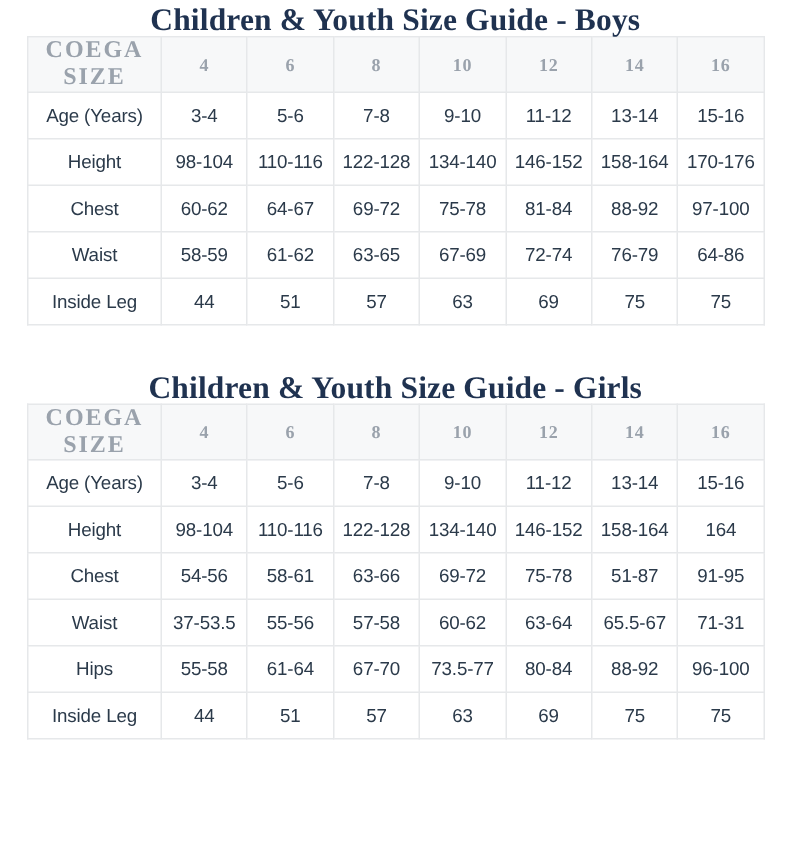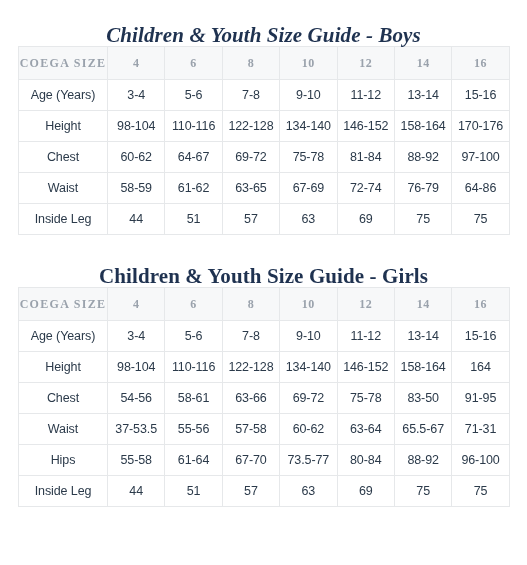--- a/index.html
+++ b/index.html
@@ -27,23 +27,22 @@
     font-weight: bold;
     font-size: 21px;
     color: #1f3250;
     text-align: center;
     letter-spacing: 0.1px;
     line-height: 1;
     padding: 0;
     margin: 0;
   }
   .title-boys {
-    padding-top: 25px;
+    padding-top: 3px;
     padding-bottom: 0;
-    font-style: italic;
   }
   .title-girls {
     padding-top: 14px;
     padding-bottom: 0;
   }
   .table-wrap {
     padding: 0 18px 0 18px;
     box-sizing: border-box;
     width: 527px;
   }
@@ -65,21 +64,21 @@
     background: #f7f8f9;
     font-family: "Liberation Serif", serif;
     font-weight: bold;
     font-size: 11px;
     color: #9aa2ac;
     letter-spacing: 1px;
     height: 33px;
   }
   table.size-table thead th.label-head {
     letter-spacing: 1.3px;
-    font-size: 12px;
+    font-size: 16px;
   }
   table.size-table thead th.size-head {
     font-size: 12px;
     letter-spacing: 0.5px;
     color: #9aa2ac;
   }
   table.size-table tbody td {
     font-family: "Liberation Sans", sans-serif;
     font-size: 12.5px;
     color: #2b3a4a;
@@ -229,21 +228,21 @@
             <td>158-164</td>
             <td>164</td>
           </tr>
           <tr>
             <td class="row-label">Chest</td>
             <td>54-56</td>
             <td>58-61</td>
             <td>63-66</td>
             <td>69-72</td>
             <td>75-78</td>
-            <td>83-50</td>
+            <td>51-87</td>
             <td>91-95</td>
           </tr>
           <tr>
             <td class="row-label">Waist</td>
             <td>37-53.5</td>
             <td>55-56</td>
             <td>57-58</td>
             <td>60-62</td>
             <td>63-64</td>
             <td>65.5-67</td>

